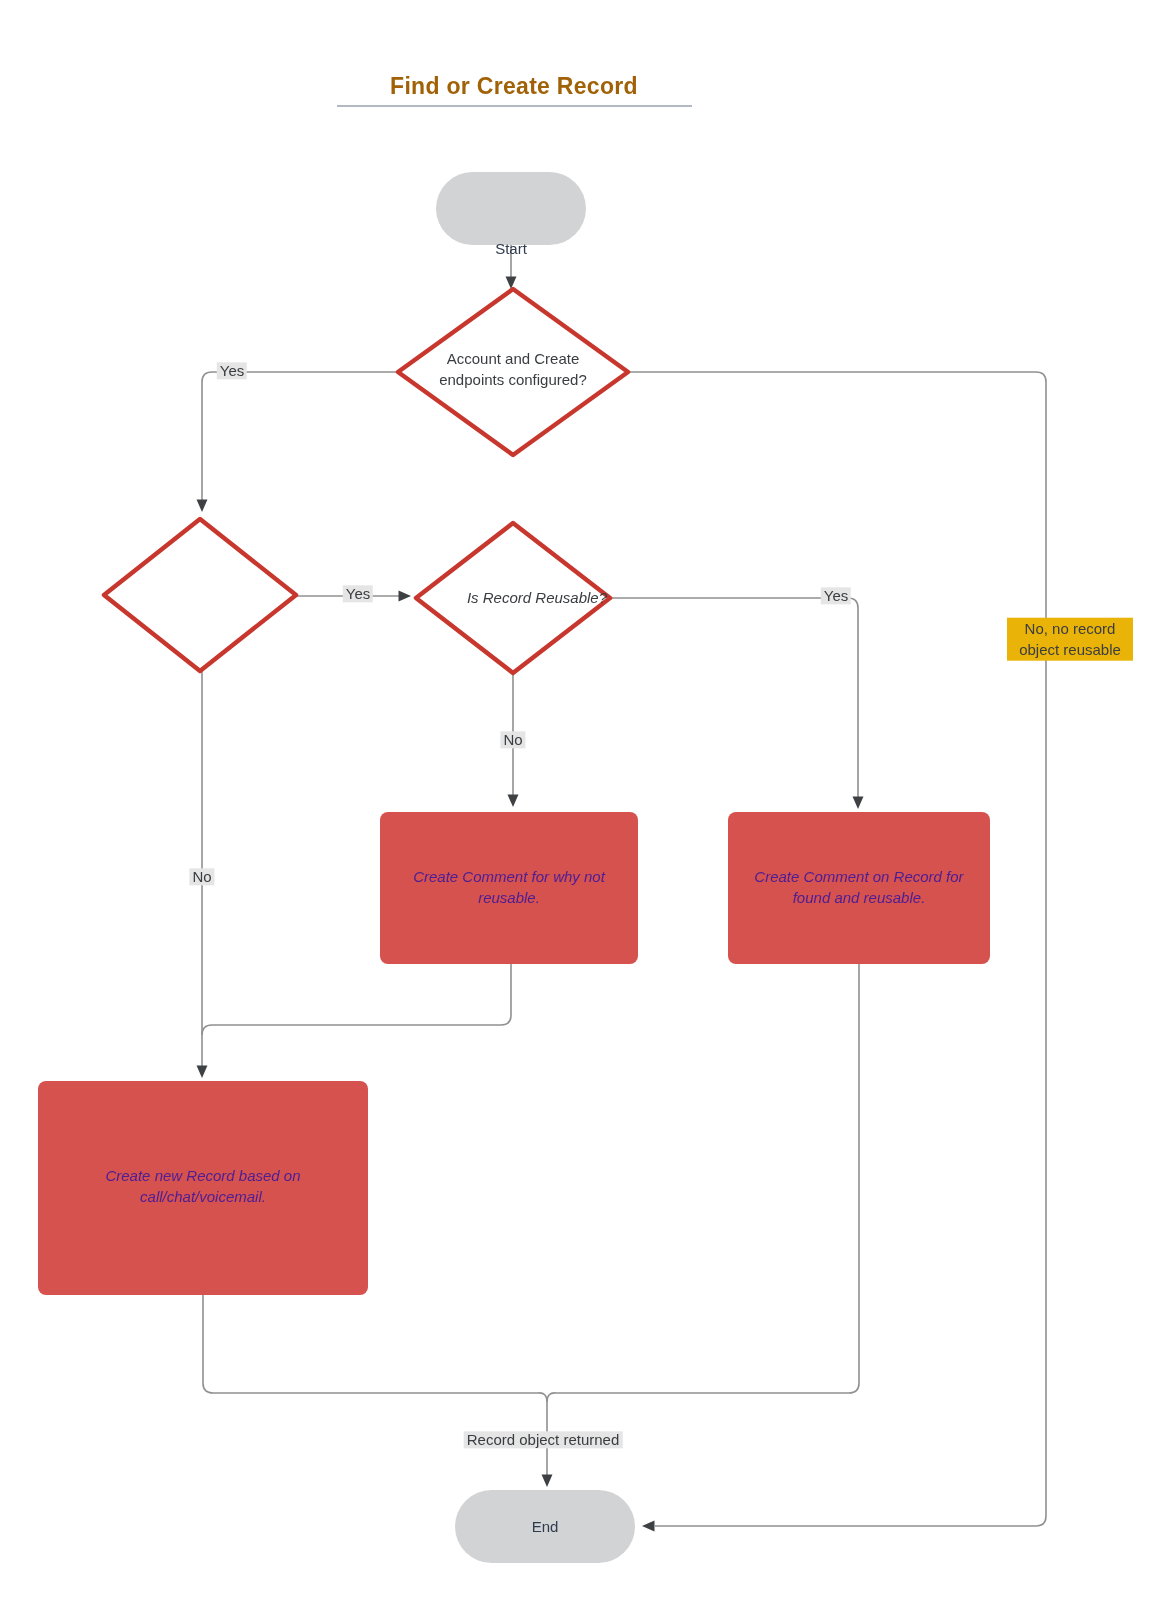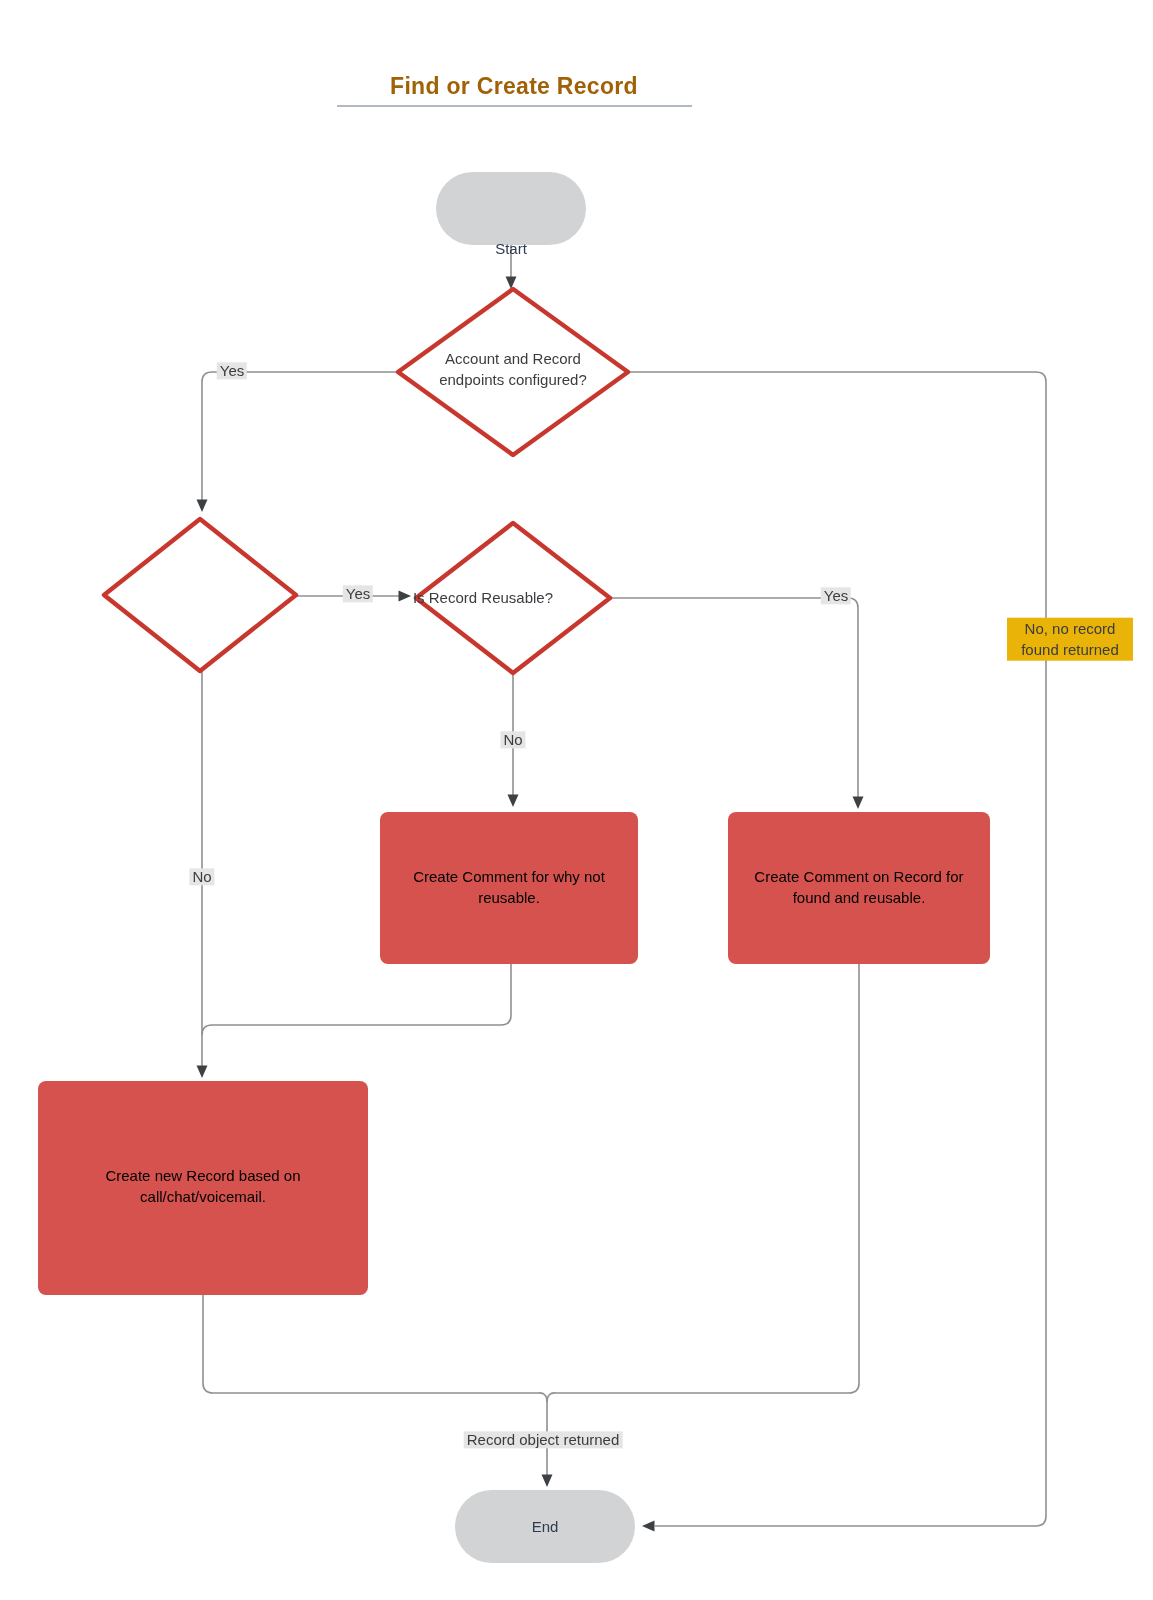--- a/index.html
+++ b/index.html
@@ -18,26 +18,26 @@
     font-size:15px; color:#3a3d40; text-align:center; line-height:1.42;
     white-space:nowrap;
   }
   .lbl.multi { white-space:normal; }
   .lbl.multi span { display:block; }
 
   .lbl-title { left:514px; top:86px; font-size:23px; font-weight:bold; color:#a16207; letter-spacing:0.3px; }
   .title-underline { position:absolute; left:337px; top:105px; width:355px; height:2px; background:#b3b9c2; }
 
   .terminal-label { color:#2f3b4e; }
-  .process-label { color:#000000; }
+  .process-label { color:#4c1d95;font-style:italic; }
 
   .lbl-start { left:511px; top:209px;margin-top:40px; }
   .lbl-d1 { left:513px; top:369px; width:200px; }
   .lbl-d2 { left:200px; top:592px; width:150px; }
-  .lbl-d3 { left:483px; top:598px; width:200px; }
+  .lbl-d3 { left:537px; top:598px; width:200px;font-style:italic; }
   .lbl-box1 { left:509px; top:887px; width:230px; }
   .lbl-box2 { left:859px; top:887px; width:250px; }
   .lbl-box3 { left:203px; top:1186px; width:300px; }
   .lbl-end { left:545px; top:1527px; }
 
   .edge-label { background:#e5e5e5; padding:0 3px; }
   .lbl-yes1 { left:232px; top:371px; }
   .lbl-yes2 { left:358px; top:594px; }
   .lbl-yes3 { left:836px; top:596px; }
   .lbl-no1  { left:202px; top:877px; }
@@ -85,21 +85,21 @@
     <rect x="38" y="1081" width="330" height="214" rx="8" fill="#d5524e"></rect>
     <rect x="455" y="1490" width="180" height="73" rx="36.5" fill="#d2d3d5"></rect>
   </svg>
 
   <div class="lbl lbl-title">Find or Create Record</div>
   <div class="title-underline"></div>
 
   <div class="lbl terminal-label lbl-start">Start</div>
 
   <div class="lbl multi lbl-d1">
-    <span>Account and Record</span>
+    <span>Account and Create</span>
     <span>endpoints configured?</span>
   </div>
 
 
   <div class="lbl lbl-d3">Is Record Reusable?</div>
 
   <div class="lbl multi process-label lbl-box1">
     <span>Create Comment for why not</span>
     <span>reusable.</span>
   </div>
@@ -117,18 +117,18 @@
   <div class="lbl terminal-label lbl-end">End</div>
 
   <div class="lbl lbl-yes1"><span class="edge-label">Yes</span></div>
   <div class="lbl lbl-yes2"><span class="edge-label">Yes</span></div>
   <div class="lbl lbl-yes3"><span class="edge-label">Yes</span></div>
   <div class="lbl lbl-no2"><span class="edge-label">No</span></div>
   <div class="lbl lbl-no1"><span class="edge-label">No</span></div>
 
   <div class="lbl multi lbl-noreturn">
     <span>No, no record</span>
-    <span>found returned</span>
+    <span>object reusable</span>
   </div>
 
   <div class="lbl lbl-recreturn"><span class="edge-label">Record object returned</span></div>
 
 </div>
 
 </body></html>

